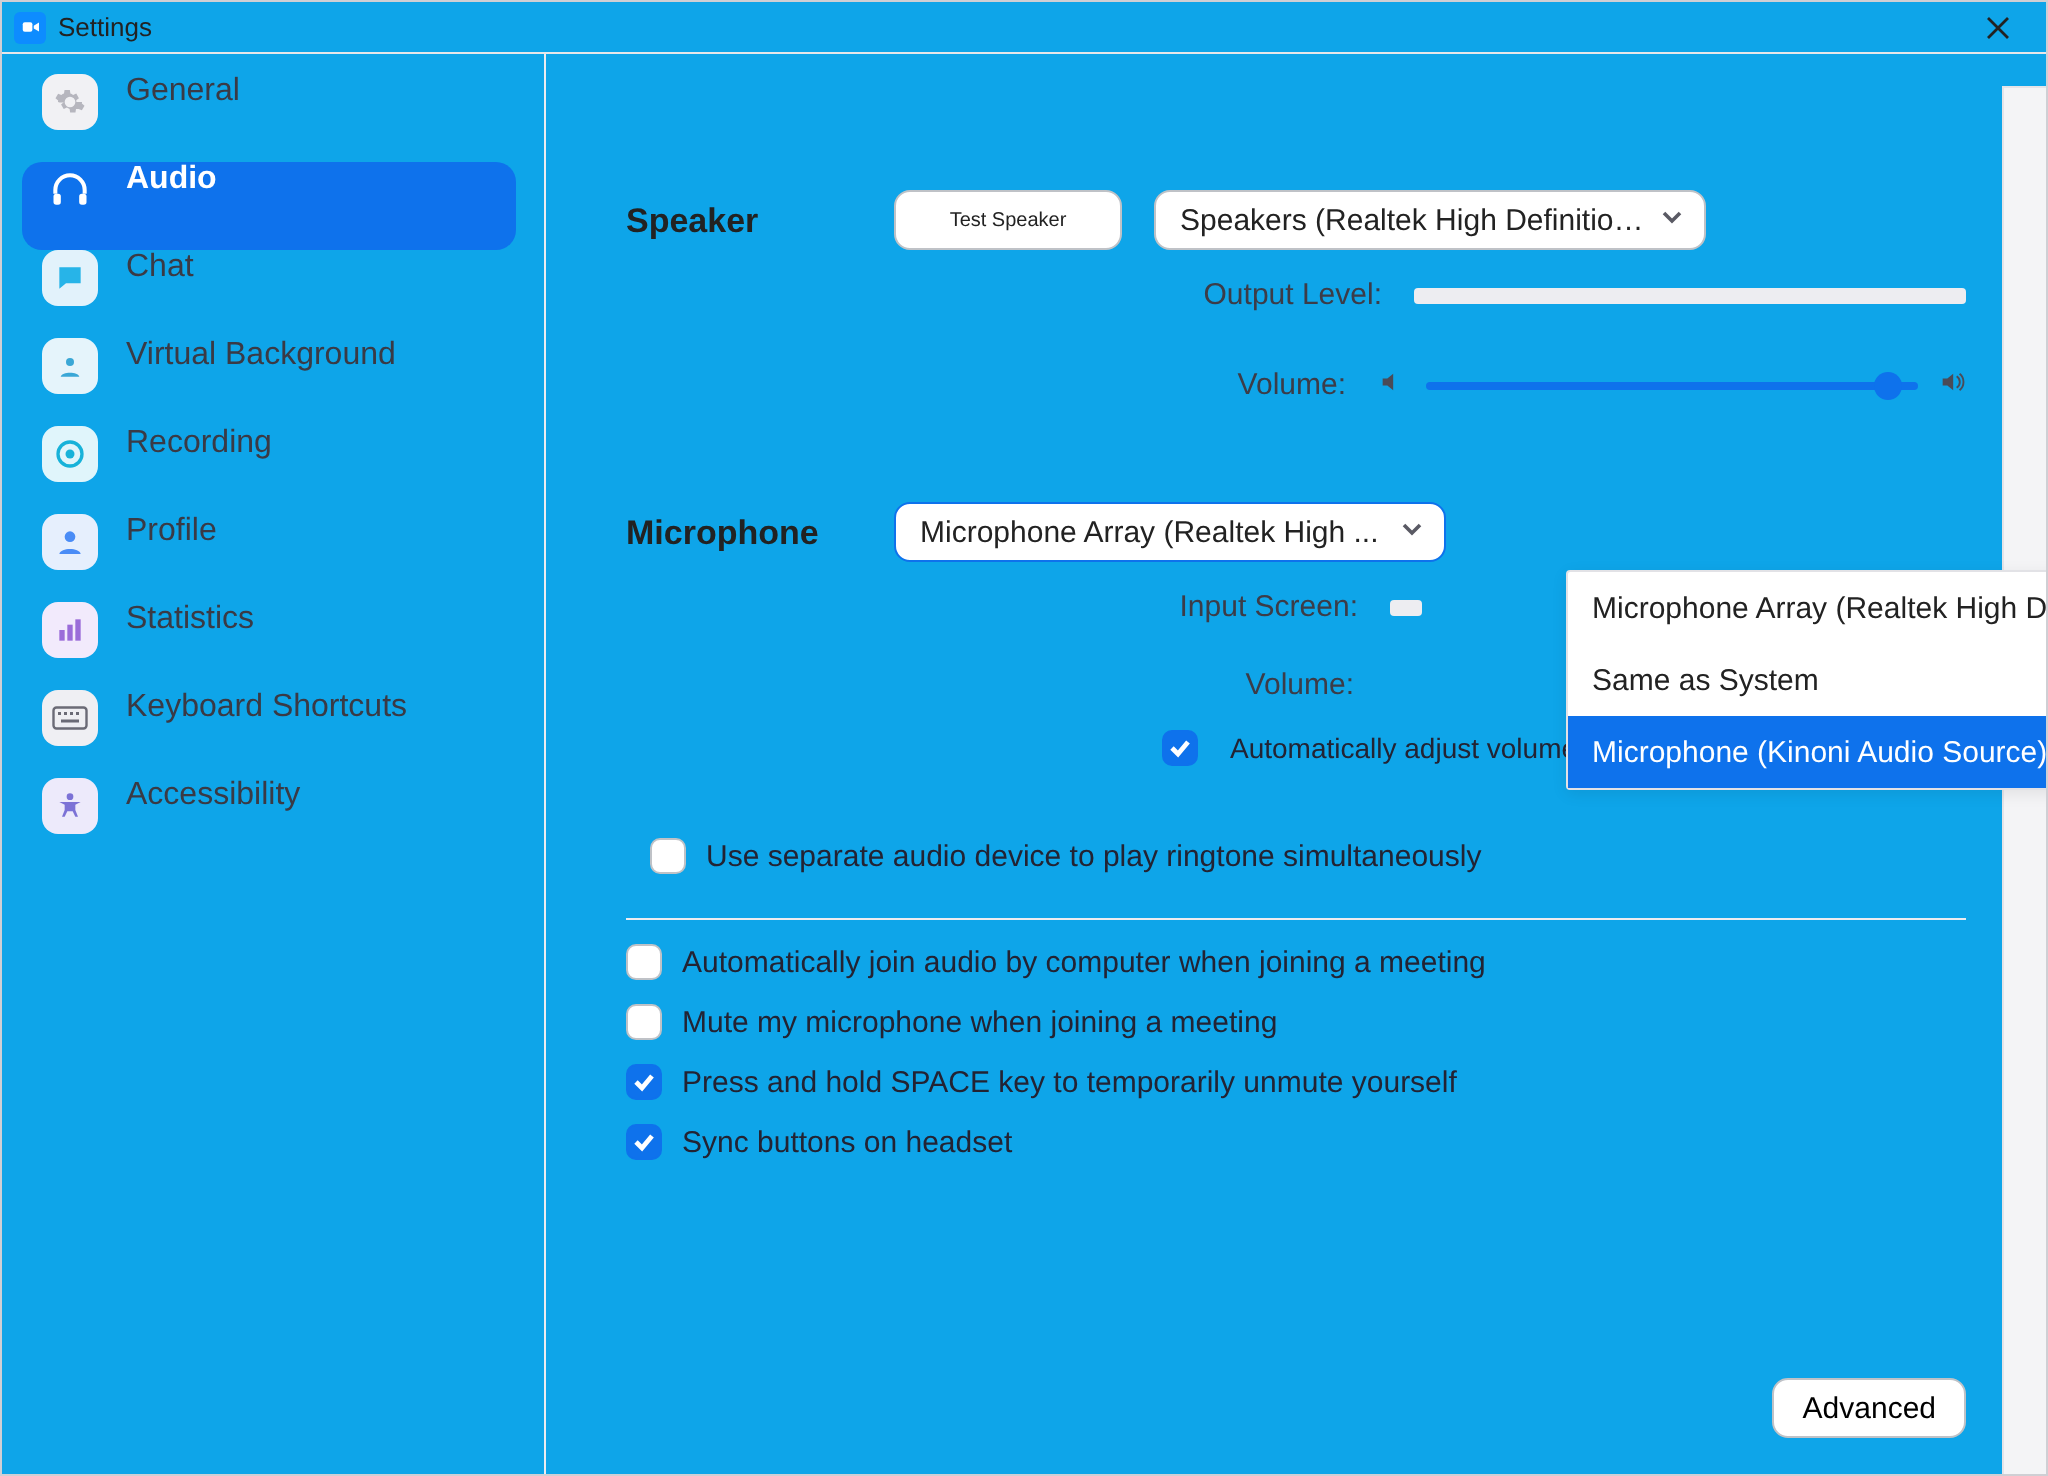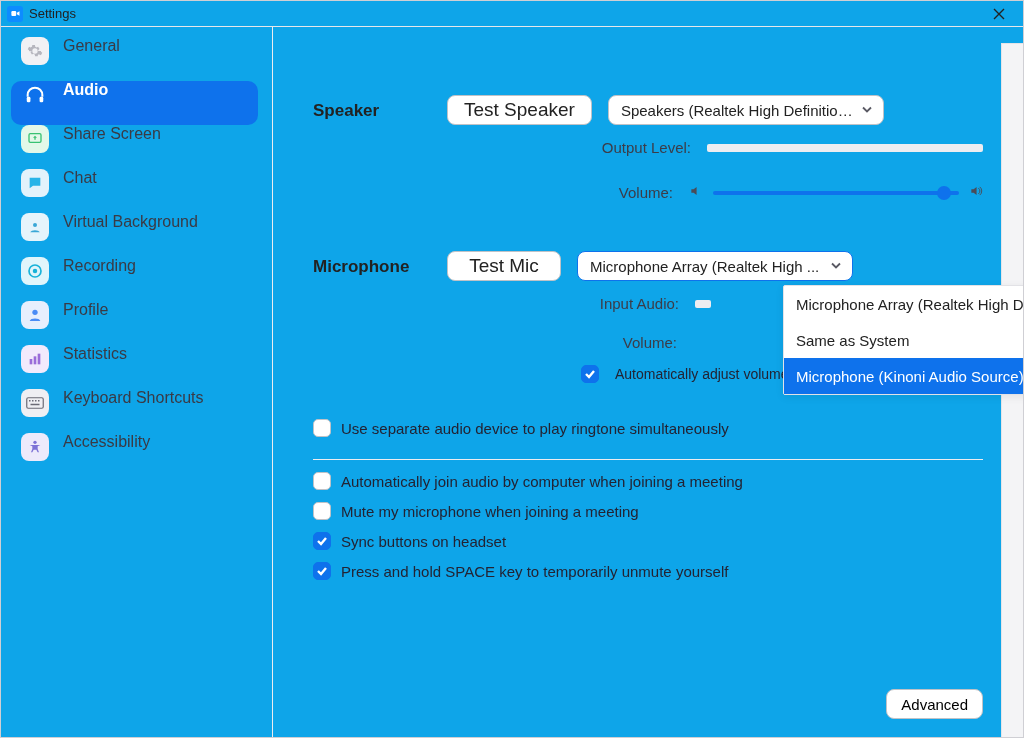--- a/index.html
+++ b/index.html
@@ -24,21 +24,21 @@
 
   
   .content { flex:1; padding: 22px 40px 0 40px; position:relative; }
   .section-row { display:flex; align-items:flex-start; gap:24px; }
   .sec-label { width:110px; padding-top:6px; font-size:17px; font-weight:600; color:#222; }
   .sec-body { flex:1; }
 
   .inline-row { display:flex; align-items:center; gap:16px; margin-bottom:14px; }
   .right-align { justify-content:flex-end; }
 
-  .test-btn { height:30px; min-width:114px; padding:0 16px; border:1px solid #bfc2c7; background:#fff; border-radius:8px; font-size:19px; color:#222; cursor:pointer; }
+  .test-btn { height:30px; min-width:114px; padding:0 16px; border:1px solid #bfc2c7; background:#fff; border-radius:8px; font-size:10px; color:#222; cursor:pointer; }
   .dropdown { position:relative; height:30px; width:276px; border:1px solid #bfc2c7; border-radius:8px; background:#fff; display:flex; align-items:center; padding:0 30px 0 12px; font-size:15px; color:#222; cursor:pointer; }
   .dropdown.open { border-color:#0e72ec; }
   .dropdown .caret { position:absolute; right:10px; top:50%; transform:translateY(-50%); }
   .caret svg { width:12px; height:12px; stroke:#5a5a64; fill:none; stroke-width:1.8; }
 
   .kv-label { font-size:15px; color:#3c3c48; }
   .meter { width:276px; height:8px; background:#ededf1; border-radius:2px; }
   .vol-wrap { display:flex; align-items:center; gap:10px; }
   .vol-track { width:246px; height:4px; background:#0e72ec; border-radius:2px; position:relative; }
   .vol-thumb { position:absolute; top:50%; width:14px; height:14px; border-radius:50%; background:#0e72ec; transform:translate(-50%,-50%); }
@@ -100,29 +100,20 @@
         <span class="nav-ic">
           <svg width="22" height="22" viewBox="0 0 24 24" fill="none" stroke="#fff" stroke-width="2.2">
               <path d="M4 14v-2a8 8 0 0 1 16 0v2"></path>
               <rect x="3" y="14" width="4" height="6" rx="1.5" fill="#fff" stroke="none"></rect>
               <rect x="17" y="14" width="4" height="6" rx="1.5" fill="#fff" stroke="none"></rect>
             </svg>
         </span>
         <span class="nav-label">Audio</span>
       </div>
       <div class="nav-item">
-        <span class="nav-ic" style="background:#e3f8e8;">
-          <svg width="16" height="16" viewBox="0 0 24 24" fill="#39c272">
-              <rect x="3" y="4" width="18" height="13" rx="2" fill="none" stroke="#39c272" stroke-width="2"></rect>
-              <path d="M12 7l3 3h-2v3h-2v-3H9z"></path>
-            </svg>
-        </span>
-        <span class="nav-label">Share Screen</span>
-      </div>
-      <div class="nav-item">
         <span class="nav-ic" style="background:#e2f2fb;">
           <svg width="16" height="16" viewBox="0 0 24 24" fill="#27b4e8">
               <path d="M4 4h16v12H9l-5 4z"></path>
             </svg>
         </span>
         <span class="nav-label">Chat</span>
       </div>
       <div class="nav-item">
         <span class="nav-ic" style="background:#e5f4fb;">
           <svg width="16" height="16" viewBox="0 0 24 24" fill="#3aa7d6">
@@ -217,30 +208,29 @@
                   </svg></span>
             </div>
           </div>
         </div>
       </div>
 
       <div class="section-row" style="margin-top:36px;">
         <div class="sec-label">Microphone</div>
         <div class="sec-body">
           <div class="inline-row">
-            <button class="test-btn">Test Mic</button>
             <div class="dropdown open">
               <span class="ellip">Microphone Array (Realtek High ...</span>
               <span class="caret"><svg viewBox="0 0 12 12">
                     <path d="M2 4l4 4 4-4"></path>
                   </svg></span>
             </div>
           </div>
           <div class="inline-row right-align">
-            <span class="kv-label">Input Audio:</span>
+            <span class="kv-label">Input Screen:</span>
             <div class="meter" style="width:16px;"></div>
             <div style="width:256px;"></div>
           </div>
           <div class="inline-row right-align" style="margin-top:22px;">
             <span class="kv-label">Volume:</span>
             <div style="width:290px;"></div>
           </div>
           <div class="inline-row" style="margin-left:134px; margin-top:4px;">
             <span class="cbx checked">
                 <svg viewBox="0 0 12 12">
@@ -251,47 +241,47 @@
           </div>
         </div>
       </div>
 
       <div class="dropdown-menu">
         <div class="dd-option">Microphone Array (Realtek High Defini...</div>
         <div class="dd-option">Same as System</div>
         <div class="dd-option highlight">Microphone (Kinoni Audio Source)</div>
       </div>
 
-      <div class="check-row" style="margin-top:22px;">
+      <div class="check-row" style="margin-top:22px;margin-left:12px;">
         <span class="cbx"></span>
         <span>Use separate audio device to play ringtone simultaneously</span>
       </div>
       <div class="divider"></div>
 
       <div class="check-row">
         <span class="cbx"></span>
         <span>Automatically join audio by computer when joining a meeting</span>
       </div>
       <div class="check-row">
         <span class="cbx"></span>
         <span>Mute my microphone when joining a meeting</span>
       </div>
       <div class="check-row">
         <span class="cbx checked">
             <svg viewBox="0 0 12 12">
               <path d="M2 6l3 3 5-6"></path>
             </svg>
           </span>
-        <span>Sync buttons on headset</span>
+        <span>Press and hold SPACE key to temporarily unmute yourself</span>
       </div>
       <div class="check-row">
         <span class="cbx checked">
             <svg viewBox="0 0 12 12">
               <path d="M2 6l3 3 5-6"></path>
             </svg>
           </span>
-        <span>Press and hold SPACE key to temporarily unmute yourself</span>
+        <span>Sync buttons on headset</span>
       </div>
 
       <button class="advanced-btn">Advanced</button>
     </div>
   </div>
 </div>
 
 </body></html>

